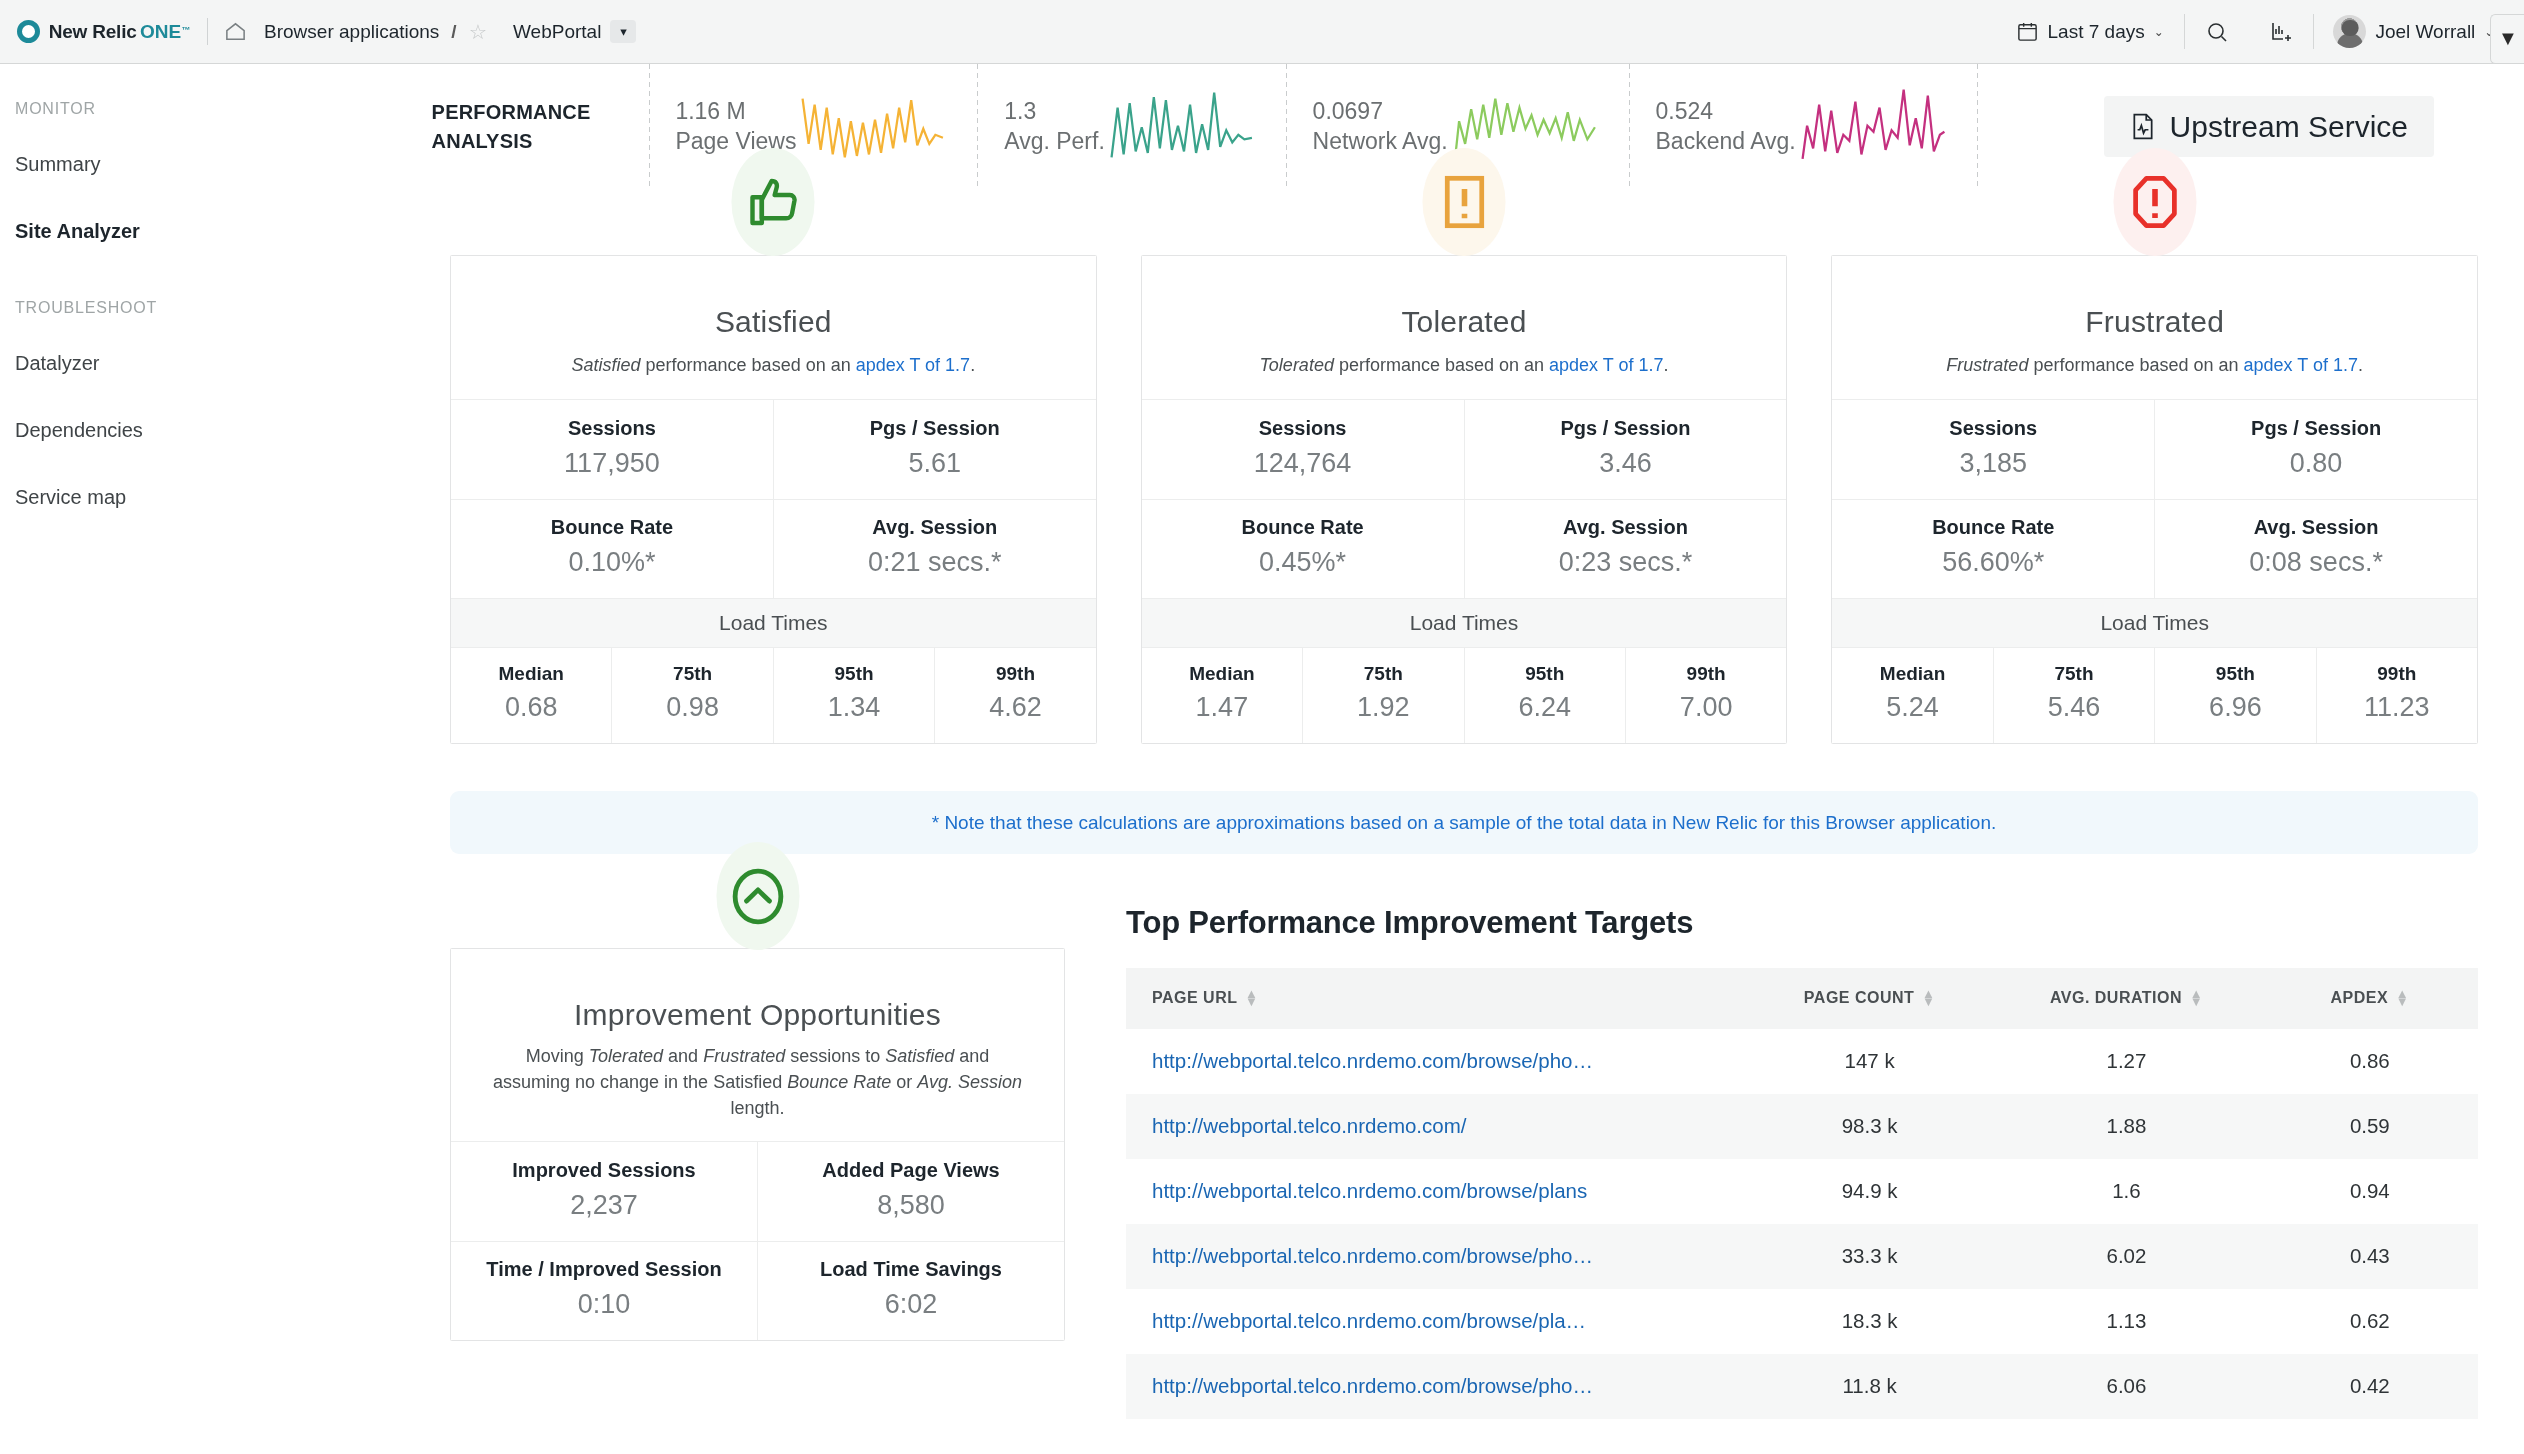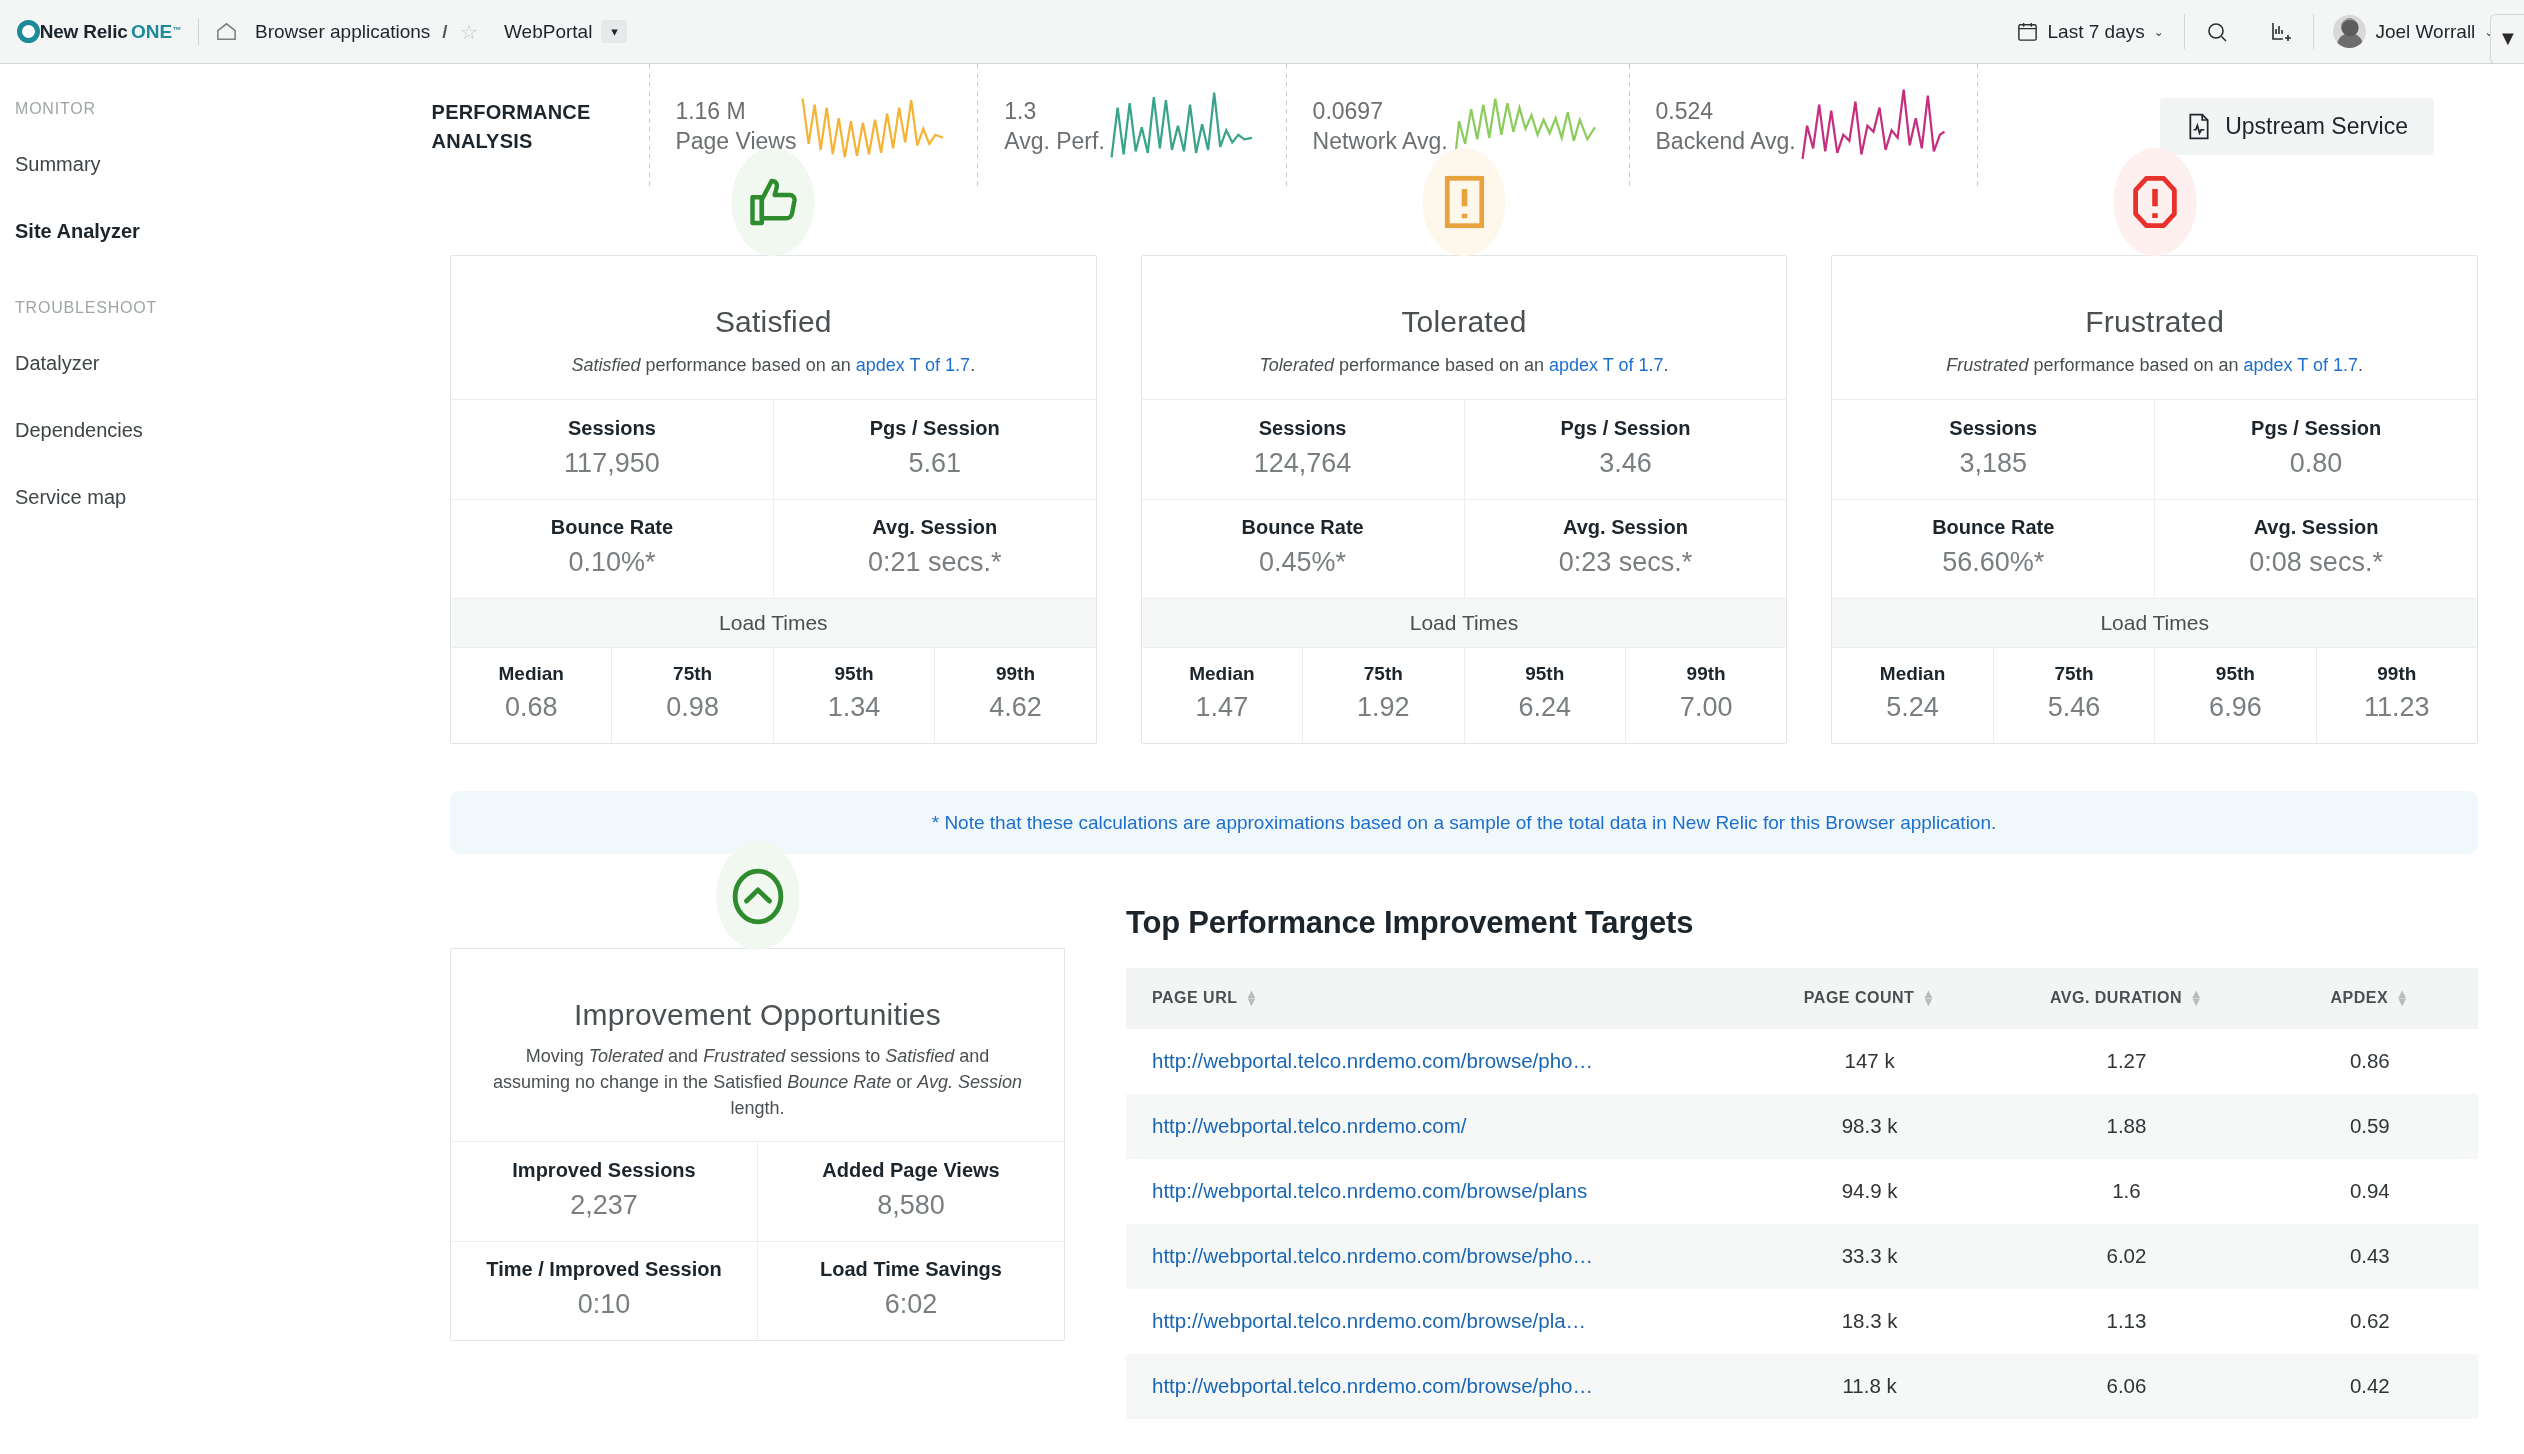--- a/index.html
+++ b/index.html
@@ -9,21 +9,21 @@
     font-family: "Liberation Sans", sans-serif;
     overflow: hidden;
   }
 
   
   .topbar {
     position: absolute; top: 0; left: 0; width: 2525px; height: 64px;
     background: #f4f5f5; border-bottom: 0.8px solid #d5d7d7;
     display: flex; align-items: center;
   }
-  .nr-logo { display:flex; align-items:center; gap:0; padding-left: 16.7px; }
+  .nr-logo { display:flex; align-items:center; gap:9px; padding-left: 16.7px; }
   .nr-ring {
     width: 23px; height: 23px; border-radius: 50%;
     border: 5.3px solid #1d8a99; background: #fff;
   }
   .nr-name { font-size: 19px; font-weight: 700; color: #1d252c; letter-spacing: -0.2px; }
   .nr-one { font-size: 19px; font-weight: 700; color: #1d8a99; }
   .nr-tm { font-size: 9px; color:#1d8a99; vertical-align: super; font-weight:700;}
   .vsep { width:0.8px; height:27px; background:#d0d3d4; margin: 0 16.7px; }
   .home-icon { width:23px; height:23px; }
   .crumb { font-size: 19px; color:#1d252c; margin-left: 16.7px; }
@@ -95,21 +95,21 @@
     background-size: 0.8px 9px; background-repeat: repeat-y; }
   .perf-cell { display:flex; align-items:center; gap:3px; padding: 0 26px; }
   .perf-txt { line-height:1.28; }
   .perf-val { font-size:23px; color:#6b6f71; }
   .perf-lbl { font-size:23px; color:#6b6f71; }
   .spark { flex:none; }
   .upstream-wrap { margin-left:auto; padding-right: 91px; }
   .upstream {
     display:flex; align-items:center; gap:13.7px;
     background:#f3f4f4; border-radius:3.8px; padding: 13.7px 26px;
-    font-size:23px; color:#1d252c;
+    font-size:30px; color:#1d252c;
   }
 
   
   .cards-row { display:flex; gap:44px; padding: 26.6px 47px 0 47px; }
   .card { flex:1; position:relative; }
   .card-badge {
     position:absolute; left:50%; transform:translateX(-50%); top:-68px;
     width:83px; height:108px; border-radius:42px/54px;
     display:flex; align-items:center; justify-content:center; z-index:3;
   }

